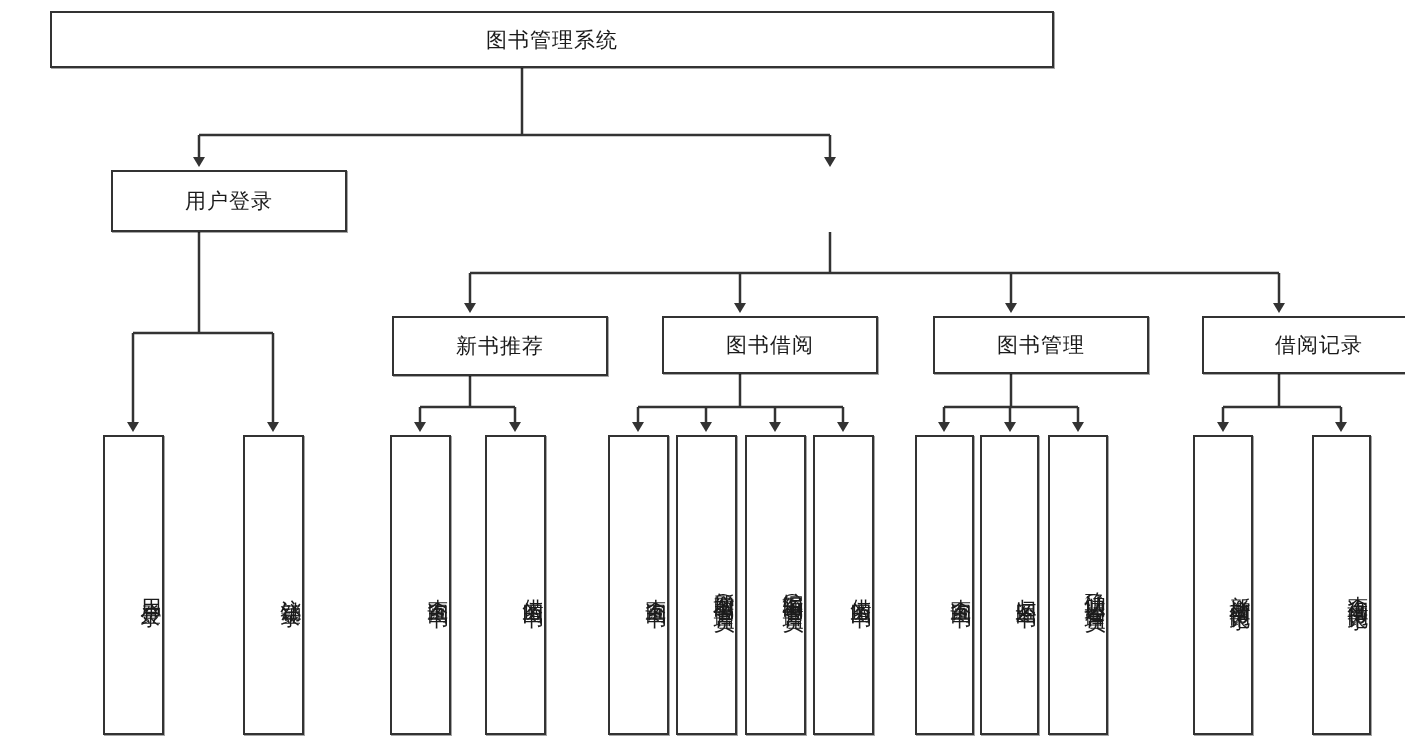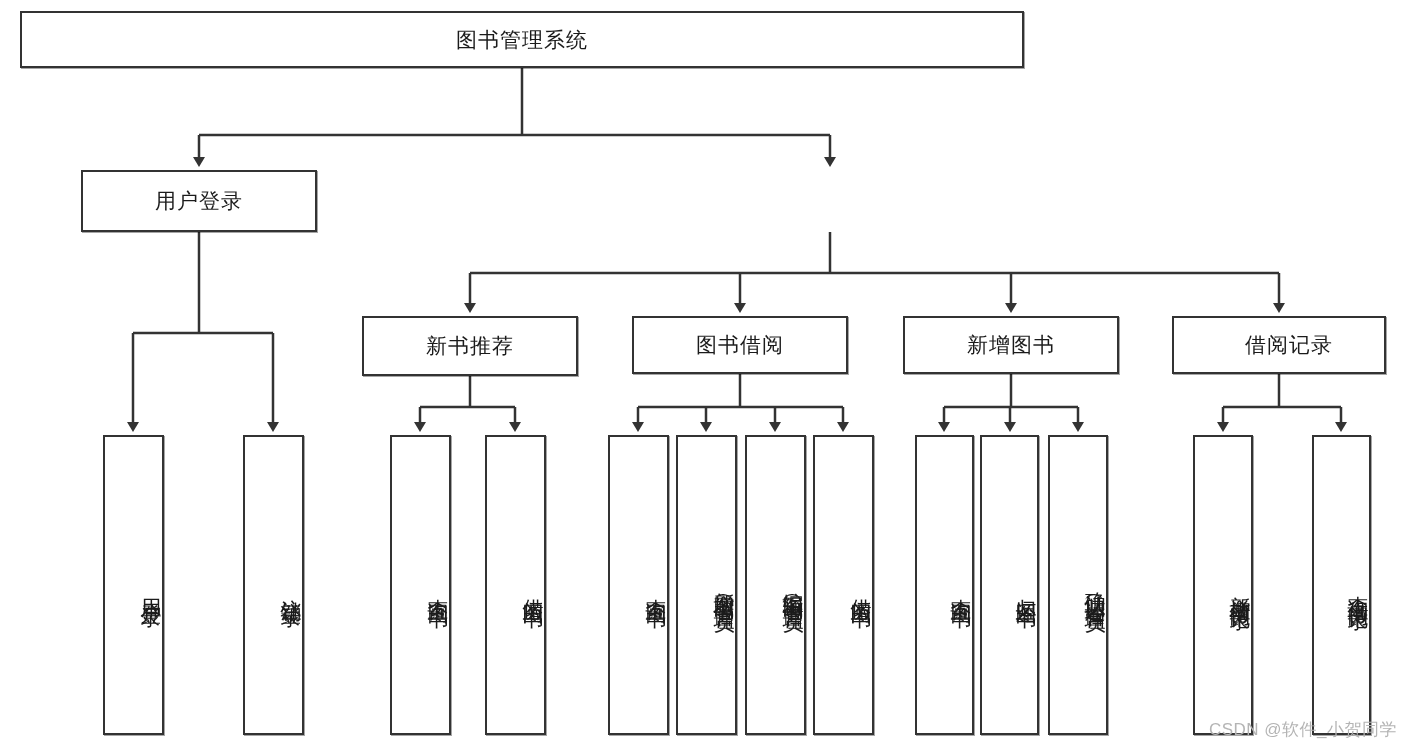--- a/index.html
+++ b/index.html
@@ -32,20 +32,21 @@
     border: 2px solid #333333;
     box-shadow: 1px 1px 0 rgba(0,0,0,0.35);
     display: flex;
     align-items: center;
     justify-content: center;
     color: #1b1b1b;
   }
   .node.horiz {
     font-size: 21px;
     letter-spacing: 1px;
+    margin-left: 30px;
   }
   .node.vert {
     writing-mode: vertical-rl;
     text-orientation: upright;
     font-size: 21px;
     letter-spacing: 3px;
     padding-top: 6px;
     align-items: flex-start;
     justify-content: center;
     line-height: 1.0;
@@ -129,21 +130,21 @@
     <span>用户登录</span>
   </div>
 
   <div class="node horiz" style="left:362px; top:316px; width:216px; height:60px;">
     <span>新书推荐</span>
   </div>
   <div class="node horiz" style="left:632px; top:316px; width:216px; height:58px;">
     <span>图书借阅</span>
   </div>
   <div class="node horiz" style="left:903px; top:316px; width:216px; height:58px;">
-    <span>新增图书</span>
+    <span>图书管理</span>
   </div>
   <div class="node horiz" style="left:1172px; top:316px; width:214px; height:58px;padding-left:20px;">
     <span>借阅记录</span>
   </div>
 
   <div class="node vert" style="left:103px; top:435px; width:61px; height:300px;">
     <span class="vtxt">用户登录</span>
   </div>
   <div class="node vert" style="left:243px; top:435px; width:61px; height:300px;">
     <span class="vtxt">注销登录</span>
@@ -179,15 +180,14 @@
     <span class="vtxt">确认归还（管理员）</span>
   </div>
 
   <div class="node vert" style="left:1193px; top:435px; width:60px; height:300px;">
     <span class="vtxt">新增借阅记录</span>
   </div>
   <div class="node vert" style="left:1312px; top:435px; width:59px; height:300px;">
     <span class="vtxt">查询借阅记录</span>
   </div>
 
-  <div class="watermark">CSDN @软件_小贺同学</div>
 
 </div>
 
 </body></html>

